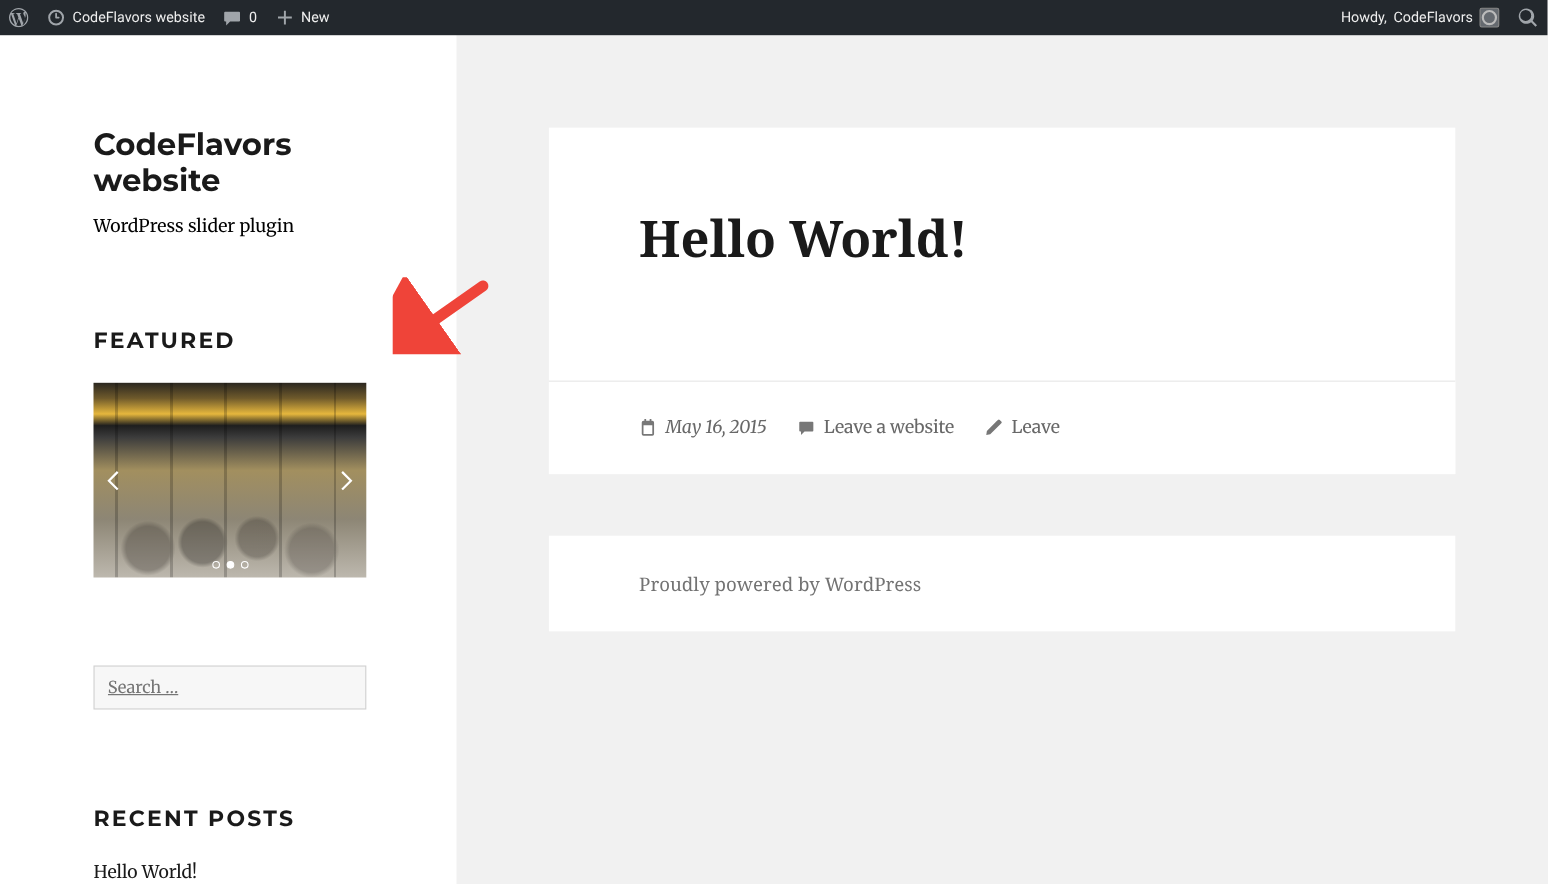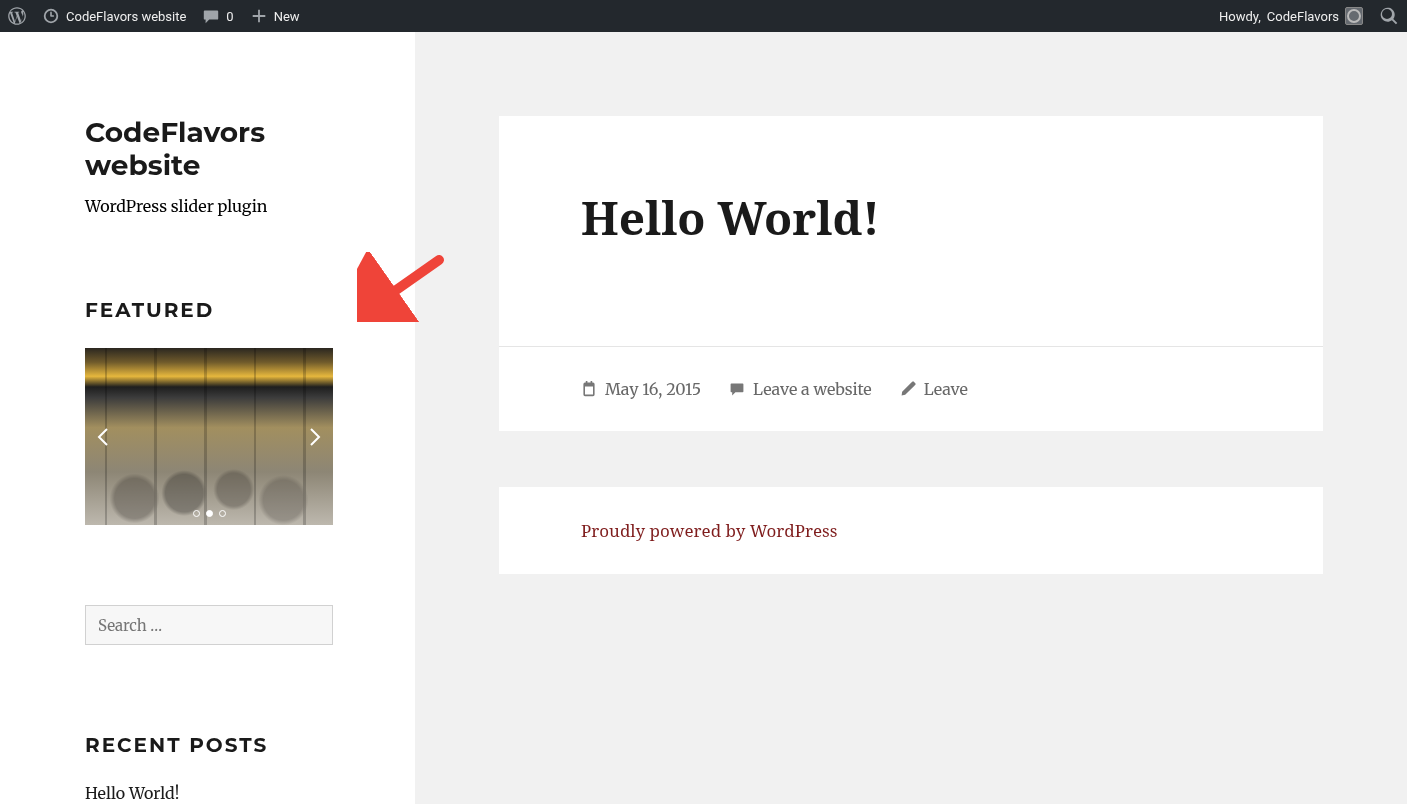--- a/index.html
+++ b/index.html
@@ -112,20 +112,21 @@
 
   .search-field{
     width:248px;height:40px;
     border:1px solid #d1d1d1;
     background:#f7f7f7;
     font-size:15px;
     padding:0 12px;
     color:#686868;
     font-family: Merriweather, Georgia, serif;
     margin-bottom: 88px;
+    text-decoration: underline;
   }
   .recent-list{ list-style:none; }
   .recent-list li{
     font-family: Merriweather, Georgia, serif;
     font-size:16px; color:#1a1a1a; cursor:pointer;
   }
 
   
   .main {
     flex:1;
@@ -151,30 +152,30 @@
   .post-footer{
     border-top:1px solid #e5e5e5;
     background:#fff;
     padding: 32px 82px;
     font-family: Merriweather, Georgia, serif;
     font-size:16px;
     color:#686868;
     display:flex; align-items:center; gap:28px;
   }
   .meta-item{ display:flex; align-items:center; gap:8px; cursor:pointer;}
-  .meta-item.nolink{cursor:default;}
+  .meta-item.nolink{cursor:default;font-style:italic;}
   .meta-item svg{ width:16px;height:16px;fill:#777; }
 
   .credit-card{
     padding: 32px 82px;
     font-family: Georgia, "Noto Serif", serif;
     font-size:17px;
     color:#686868;
   }
-  .credit-card a{ color:#7f1d1d; text-decoration:none; cursor:pointer;}
+  .credit-card a{ color:#737373; text-decoration:none; cursor:pointer;}
 
   
   .annotation-arrow{
     position:absolute;
     left:357px; top:252px;
     width:90px;height:70px;
     z-index:50; pointer-events:none;
   }
 </style>
 </head>

